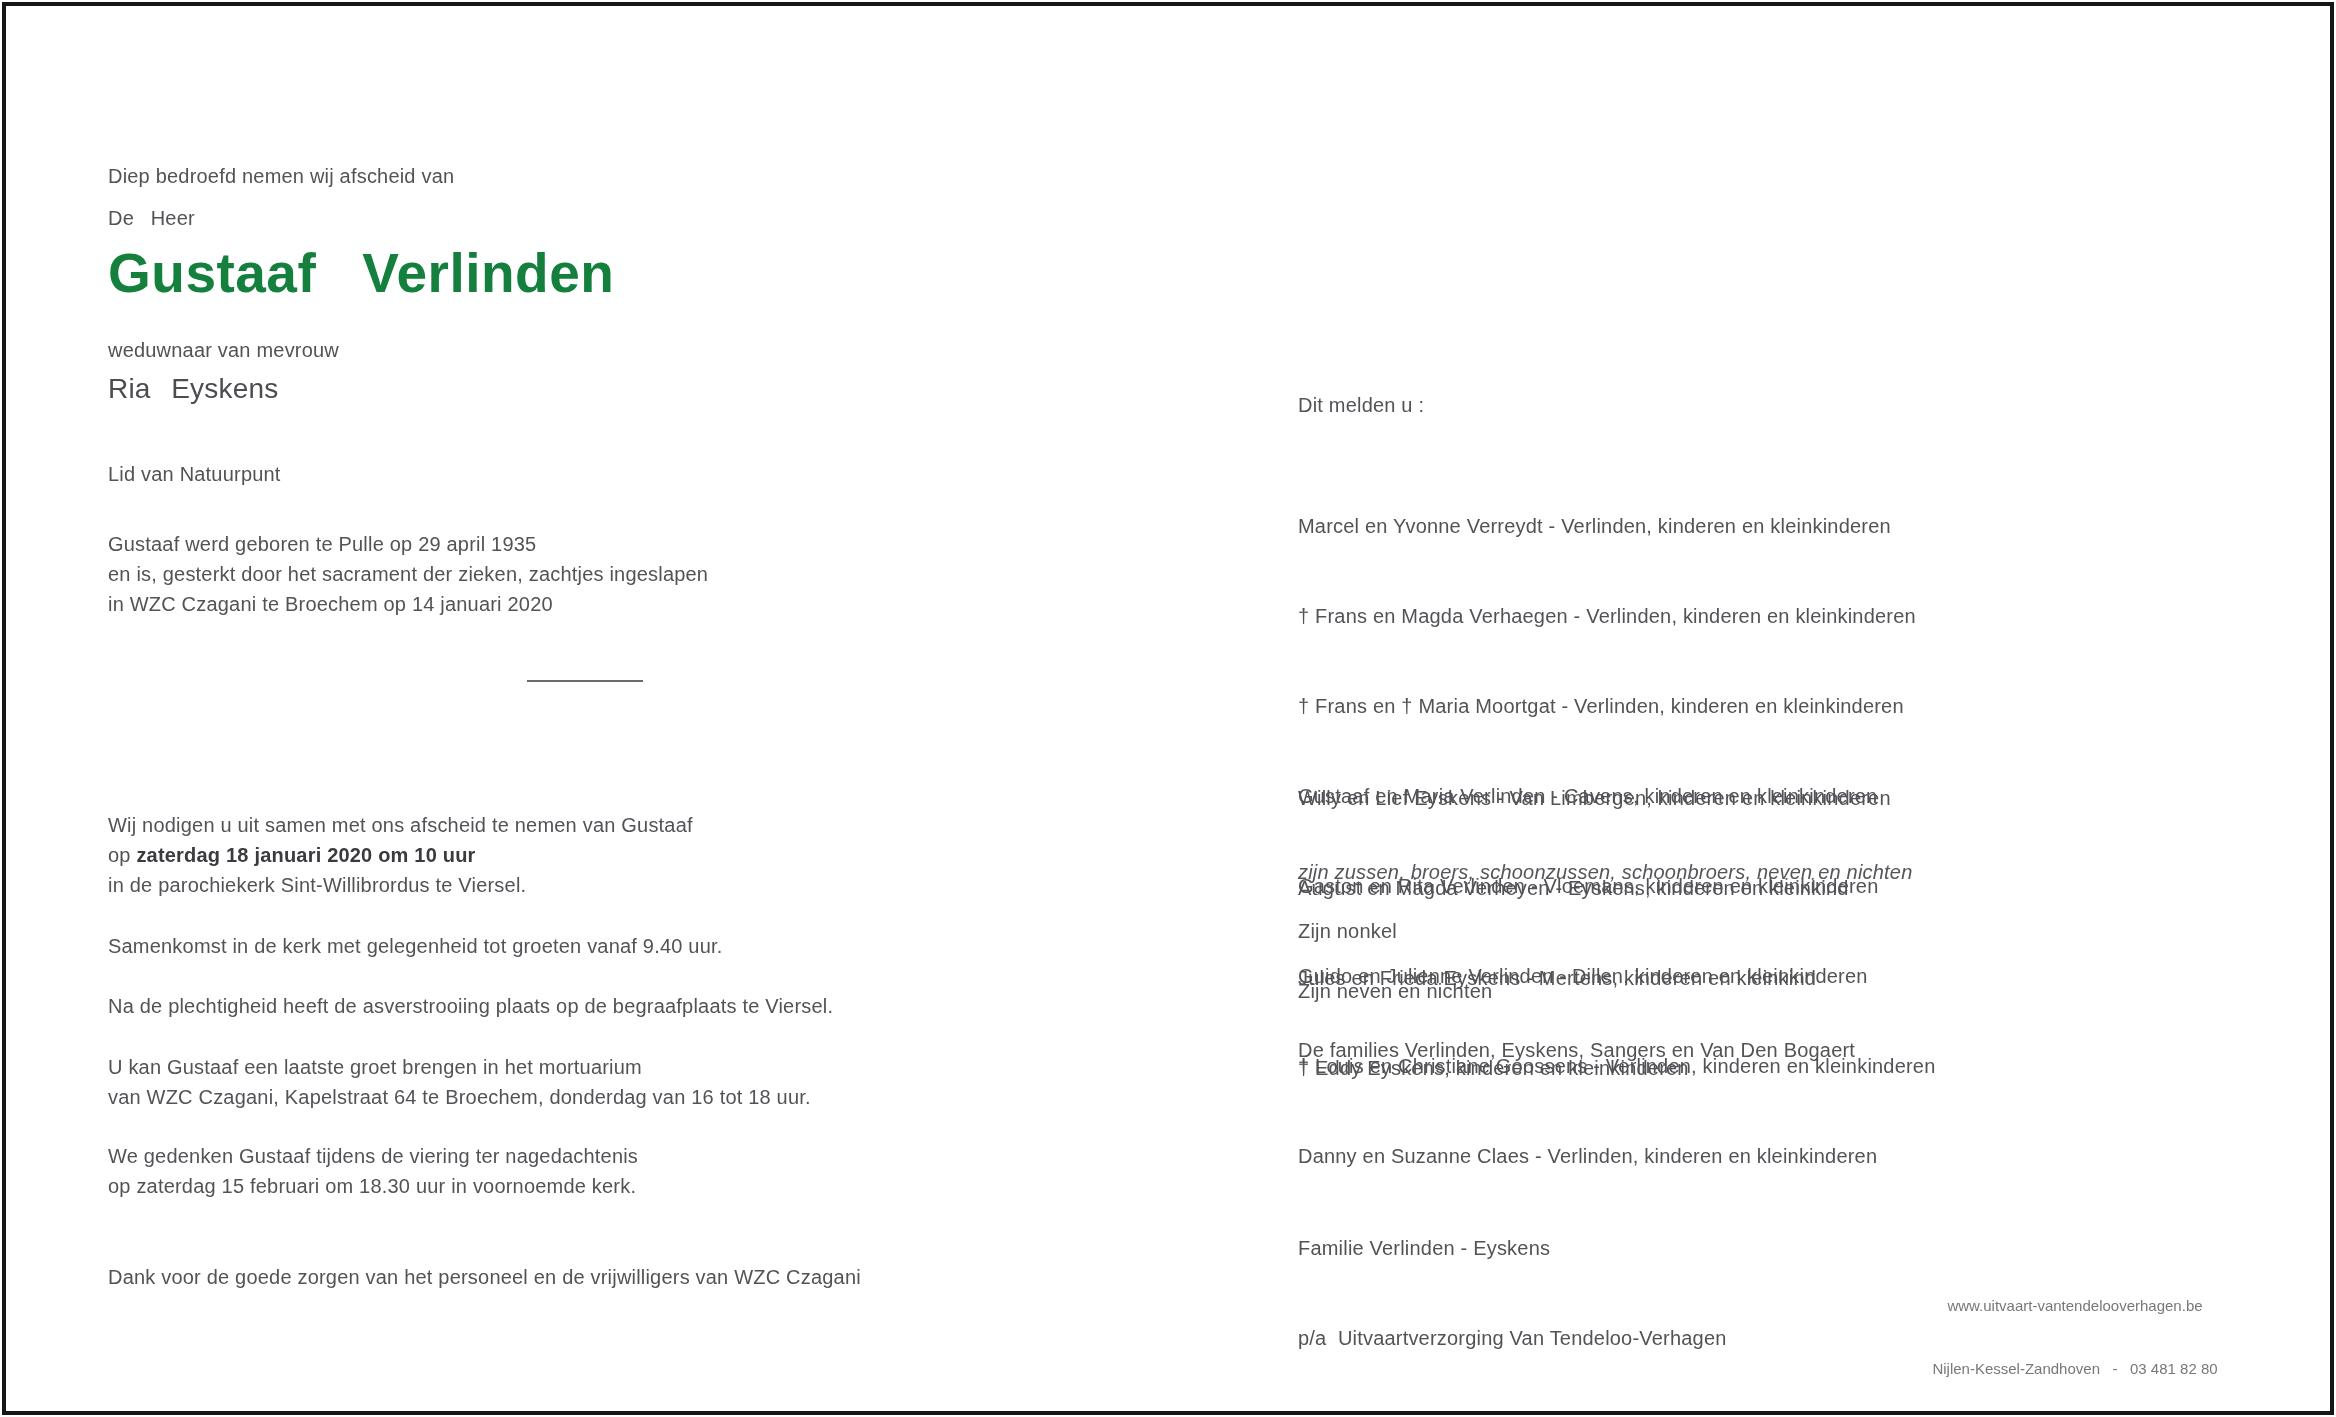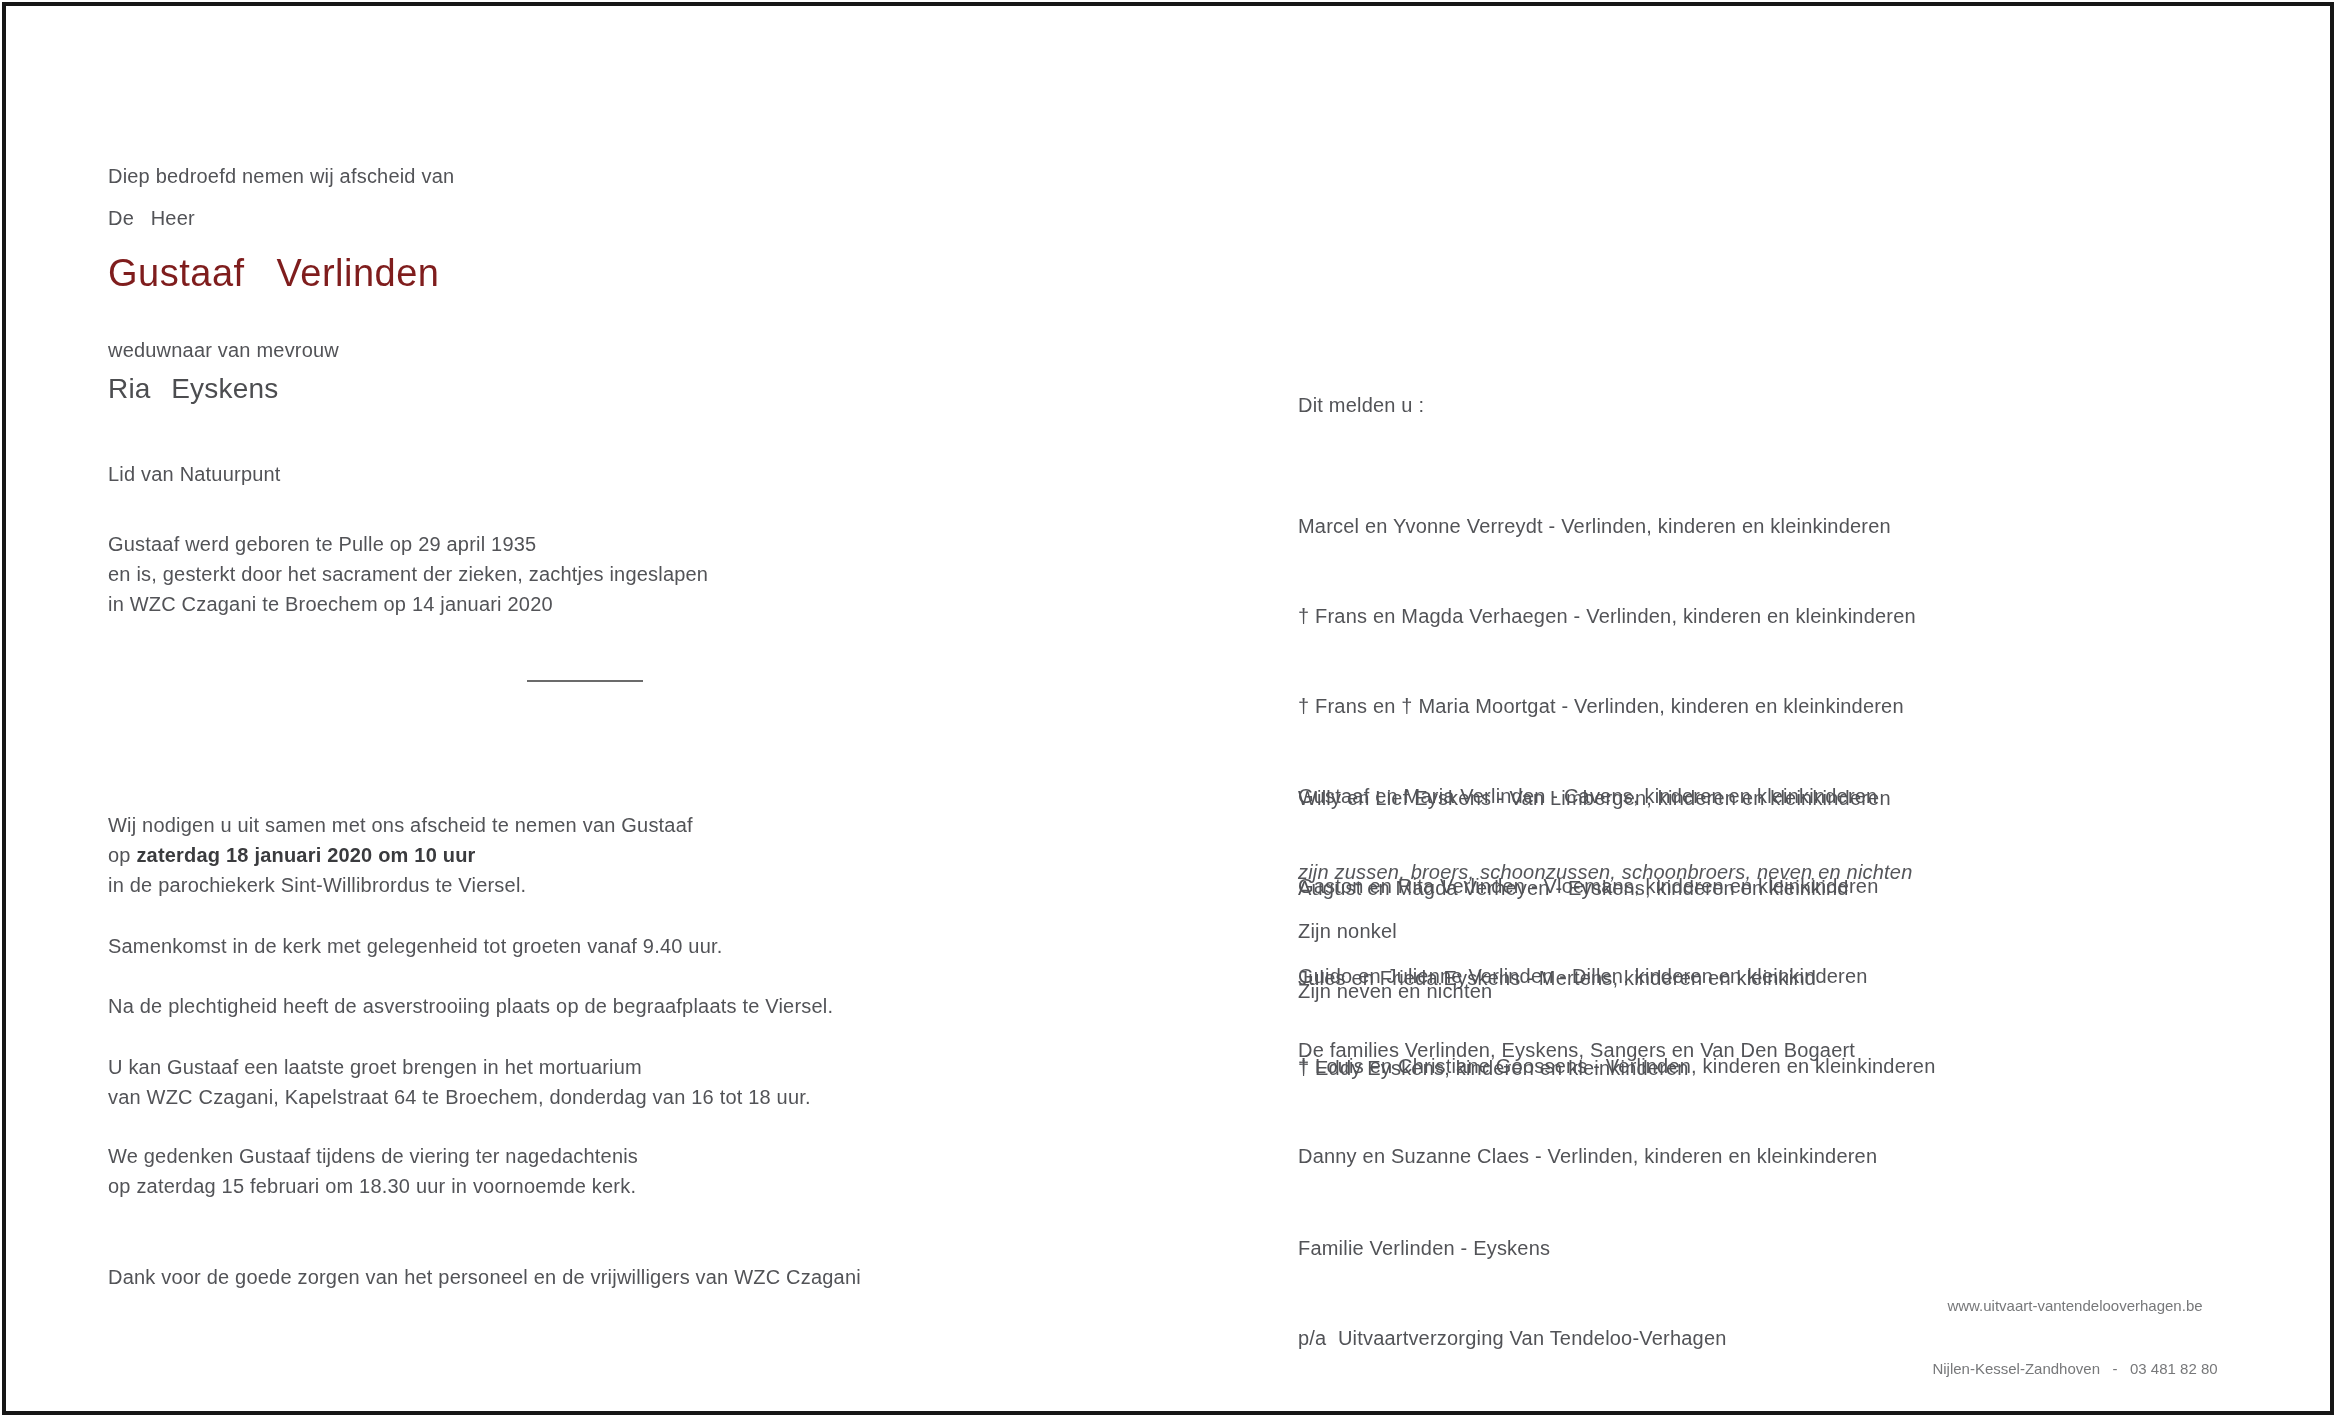--- a/index.html
+++ b/index.html
@@ -36,25 +36,26 @@
     text-align: left;
     font-size: 20px;
     line-height: 30px;
     margin: 0;
     letter-spacing: 0.2px;
     white-space: pre-wrap;
   }
   .rc p { margin: 0; }
   .lc p { margin: 0; }
   .deceased-name {
-    font-size: 38px;
+    font-size: 55px;
     line-height: 60px;
-    color: #7f1d1d;
+    color: #15803d;
     word-spacing: 0.55em;
     letter-spacing: 0.5px;
+    font-weight: bold;
   }
   .honorific { word-spacing: 0.55em; }
   .spouse-name {
     font-size: 28px;
     line-height: 40px;
     color: #4c4d50;
     word-spacing: 0.45em;
   }
   .bold-date { font-weight: 700; color: #3a3b3e; }
   .divider {

